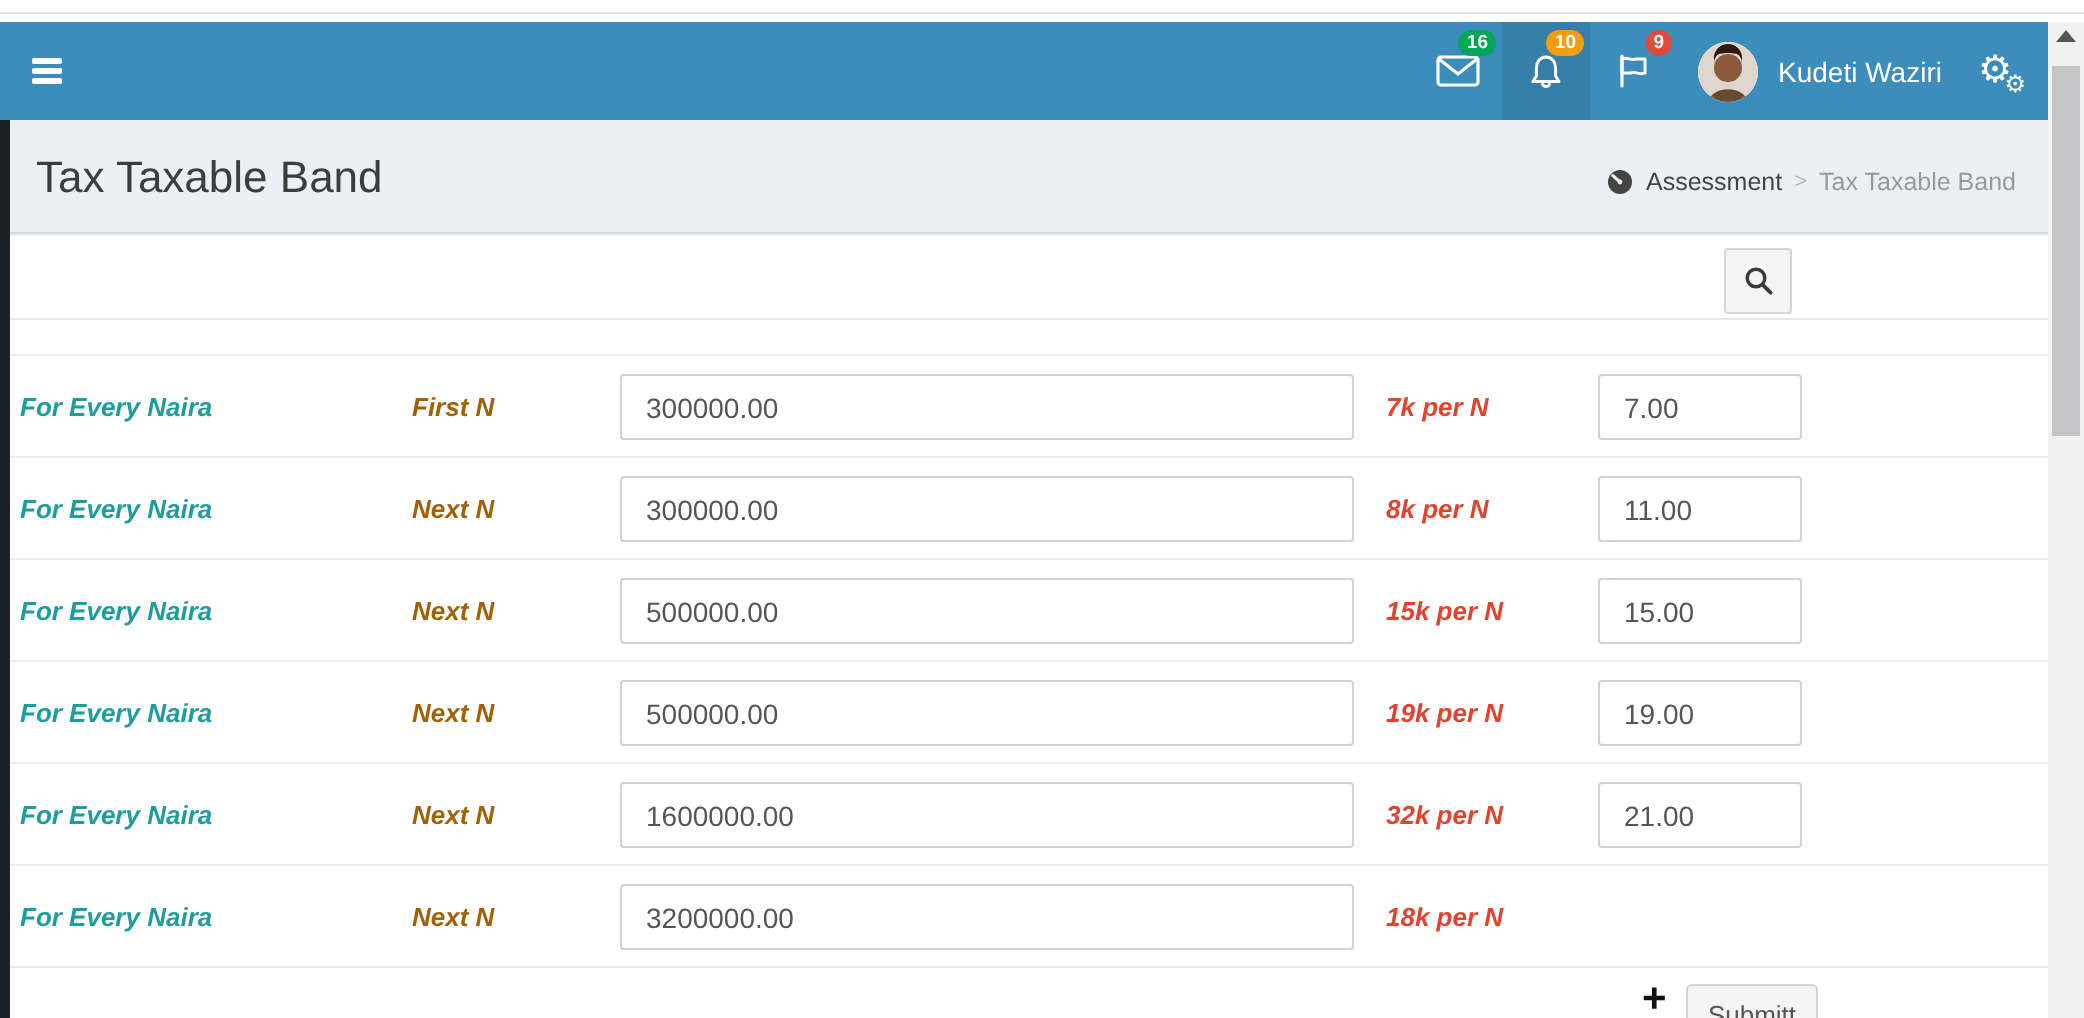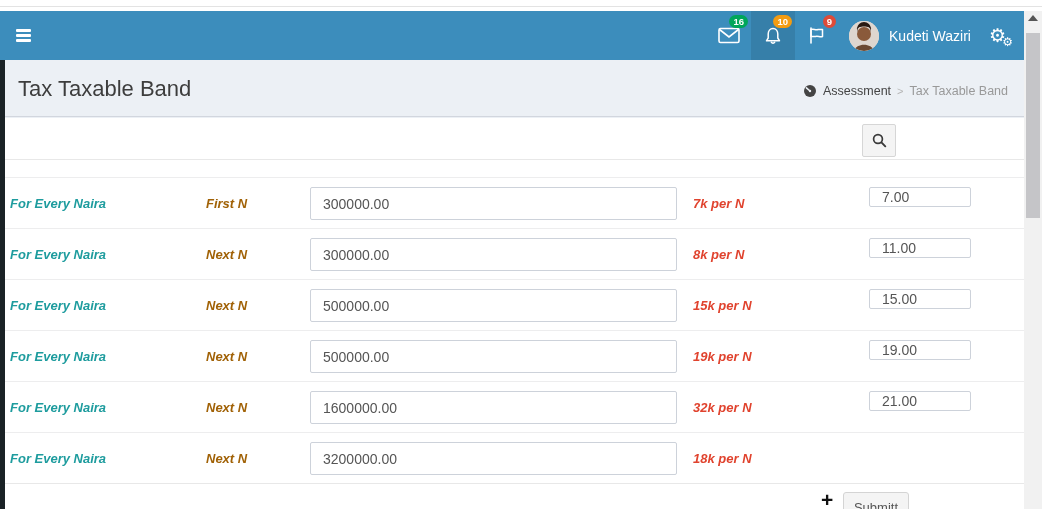--- a/index.html
+++ b/index.html
@@ -54,21 +54,21 @@
   .search-btn { position:absolute; left:857px; top:6px; width:34px; height:33px; background:#f4f4f4;
     border:1px solid #d6d6d6; border-radius:2px; display:flex; align-items:center; justify-content:center; cursor:pointer; }
 
   .band-row { position:absolute; left:0; width:100%; height:51px; border-top:1px solid #ededee; }
   .cell { position:absolute; top:0; height:100%; display:flex; align-items:center; font-size:13px; font-weight:bold;font-style:italic; }
   .cell-label { left:5px; color:#1e9c9e; }
   .cell-band  { left:189px; color:#a16207;margin-left:12px; }
   .cell-rate  { left:688px; color:#e0432e; }
   .amount-input { position:absolute; left:305px; top:9px; width:367px; height:33px; border:1px solid #cdd2da;
     border-radius:2px; font-family:"Liberation Sans", sans-serif; font-size:14px; color:#555; padding:0 12px; background:#fff; }
-  .rate-input { position:absolute; left:864px; top:9px; width:102px; height:20px; border:1px solid #cdd2da;
+  .rate-input { position:absolute; left:794px; top:9px; width:102px; height:33px; border:1px solid #cdd2da;
     border-radius:2px; font-family:"Liberation Sans", sans-serif; font-size:14px; color:#555; padding:0 12px; background:#fff; }
 
   .footer-row { position:absolute; left:0; top:365px; width:100%; height:40px; border-top:1px solid #e8e8e8; }
   .add-icon { position:absolute; left:816px; top:5px; font-size:21px; font-weight:bold; color:#111; cursor:pointer; line-height:1; }
   .submit-btn { position:absolute; left:838px; top:8px; width:66px; height:30px; background:#f4f4f4;
     border:1px solid #d4d4d4; border-radius:3px; font-family:"Liberation Sans", sans-serif; font-size:13px; color:#555; cursor:pointer; }
 </style>
 </head>
 <body>
 

